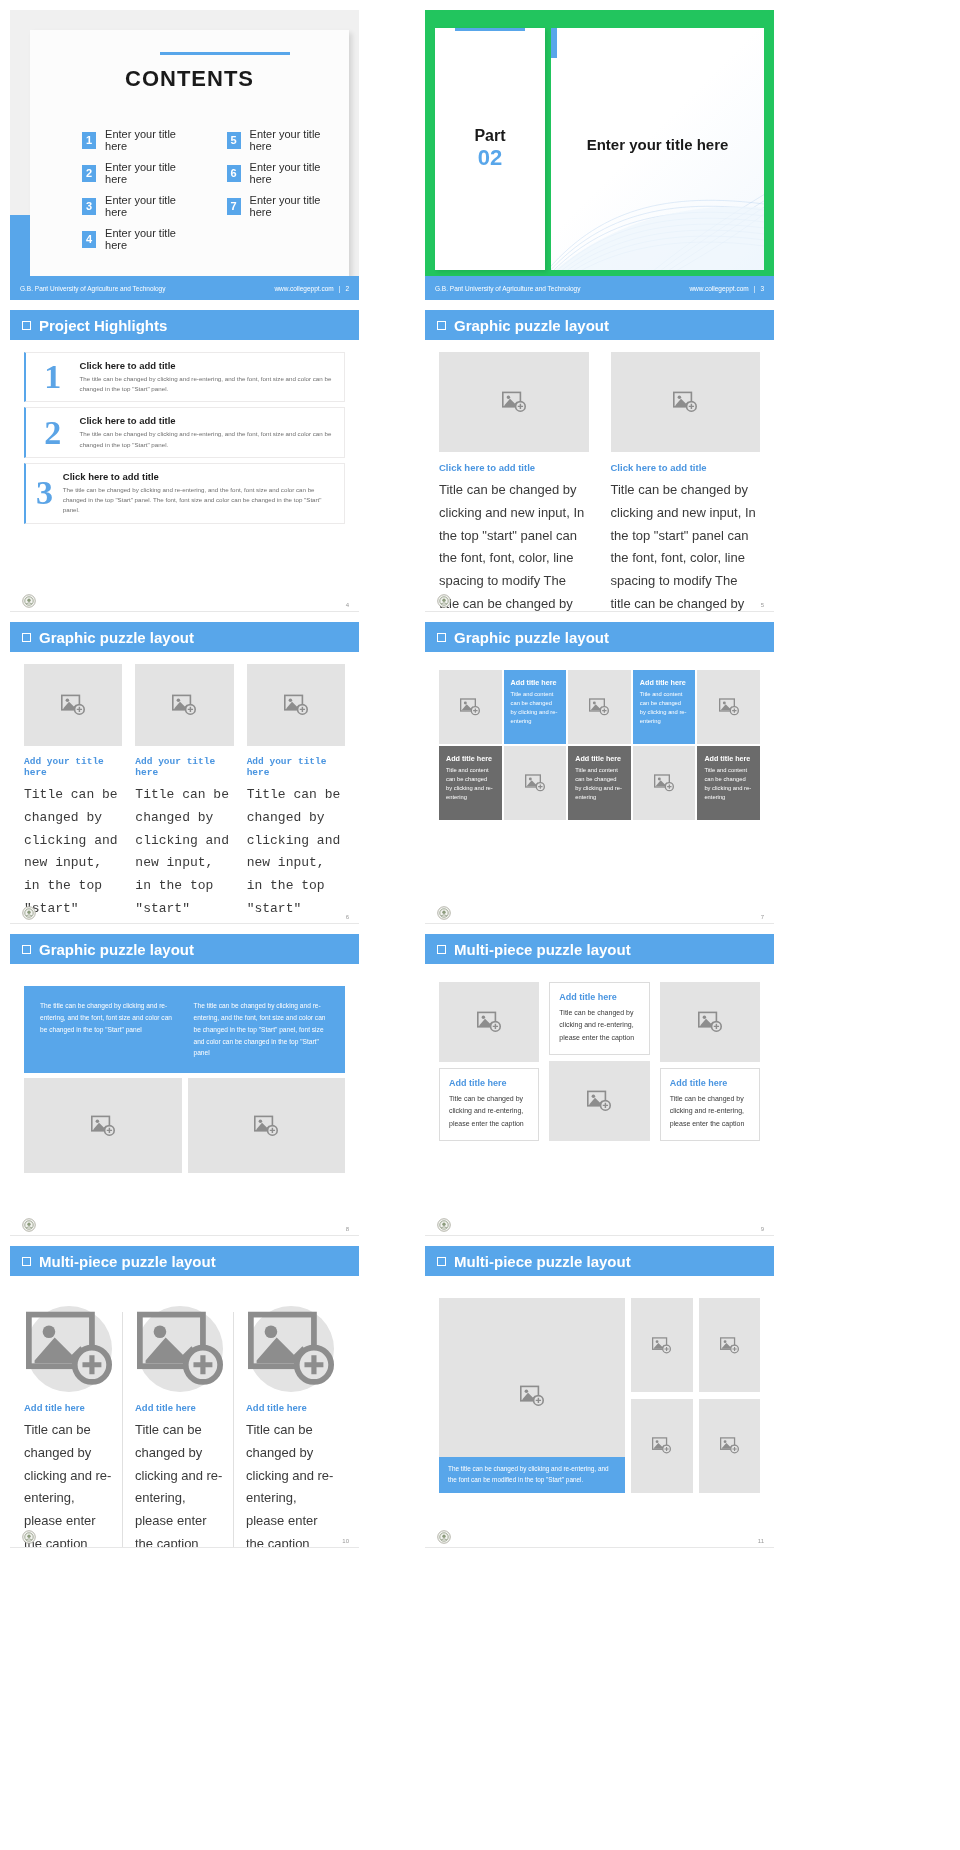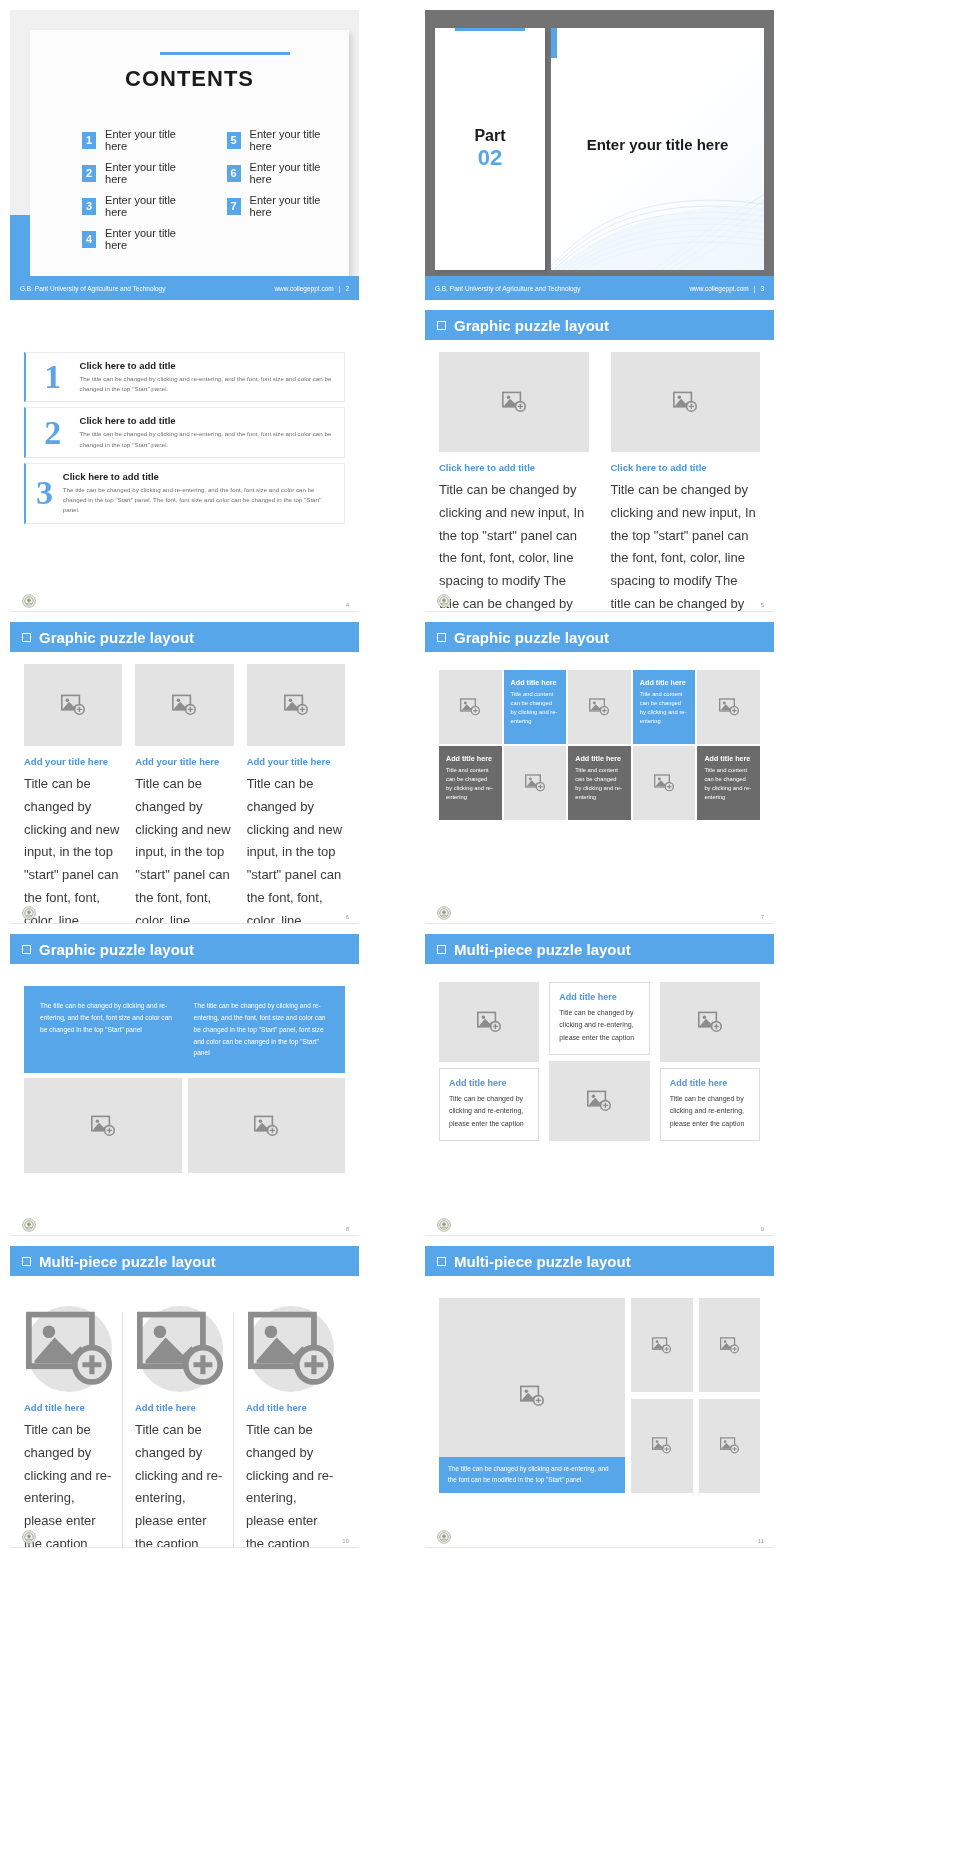--- a/index.html
+++ b/index.html
@@ -53,21 +53,21 @@
 
   .slide-footer {
     position:absolute; left:0; right:0; bottom:0; height:24px;
     background:#58a6ea; color:#ffffff;
     display:flex; align-items:center; justify-content:space-between;
     padding: 0 10px; font-size:6.5px;
   }
   .slide-footer .right { display:flex; gap:5px; align-items:center; }
 
   
-  .s-part { background:#737373; height:290px; }
+  .s-part { background:#22c55e; height:290px; }
   .s-part .panelL {
     position:absolute; left:10px; top:18px; width:110px; bottom:30px;
     background:#ffffff; box-shadow:2px 2px 4px rgba(0,0,0,.10);
     display:flex; flex-direction:column; align-items:center; justify-content:center;
   }
   .s-part .panelL .bar { position:absolute; left:20px; top:0; width:70px; height:3px; background:#58a6ea;}
   .p-word { font-size:16px; font-weight:bold; color:#1a1a1a; }
   .p-num { font-size:22px; font-weight:bold; color:#58a6ea; }
   .s-part .panelR {
     position:absolute; left:126px; top:18px; right:10px; bottom:30px;
@@ -112,21 +112,21 @@
   .hl-txt p  { font-size:6.2px; color:#6f6f6f; line-height:1.65; }
 
   
   .two { display:flex; gap:22px; }
   .two > div { flex:1; }
   .cap-blue { color:#4a95e0; font-size:9.5px; font-weight:bold; margin:10px 0 6px; }
   .cap-body { font-size:13px; color:#3a3a3a; line-height:1.75; }
 
   
   .three { display:flex; gap:13px; }
-  .three > div { flex:1; }
+  .three > div { flex:1;font-family:Liberation Mono, monospace; }
 
   
   .tiles { display:grid; grid-template-columns:repeat(5,1fr); grid-template-rows:74px 74px; gap:2px; }
   .tile { position:relative; display:flex; align-items:center; justify-content:center; }
   .tile.gray { background:#e3e3e3; }
   .tile.blue { background:#58a6ea; }
   .tile.dark { background:#6b6b6b; }
   .tile-txt { padding:8px 7px; color:#fff; align-self:flex-start; width:100%; }
   .tile-txt h5 { font-size:7.2px; font-weight:bold; margin-bottom:3px; }
   .tile-txt p { font-size:5.8px; line-height:1.55; }
@@ -267,20 +267,24 @@
       <span>G.B. Pant University of Agriculture and Technology</span>
       <span class="right">
         <span>www.collegeppt.com</span>
         <span>|</span>
         <span>3</span>
       </span>
     </div>
   </div>
 
   <div class="slide">
+    <div class="hdr">
+      <span class="box"></span>
+      <span>Project Highlights</span>
+    </div>
     <div class="body">
       <div class="hl-row">
         <div class="hl-num">1</div>
         <div class="hl-txt">
           <h4>Click here to add title</h4>
           <p>The title can be changed by clicking and re-entering, and the font, font size and color can be changed in the top "Start" panel.</p>
         </div>
       </div>
       <div class="hl-row">
         <div class="hl-num">2</div>

